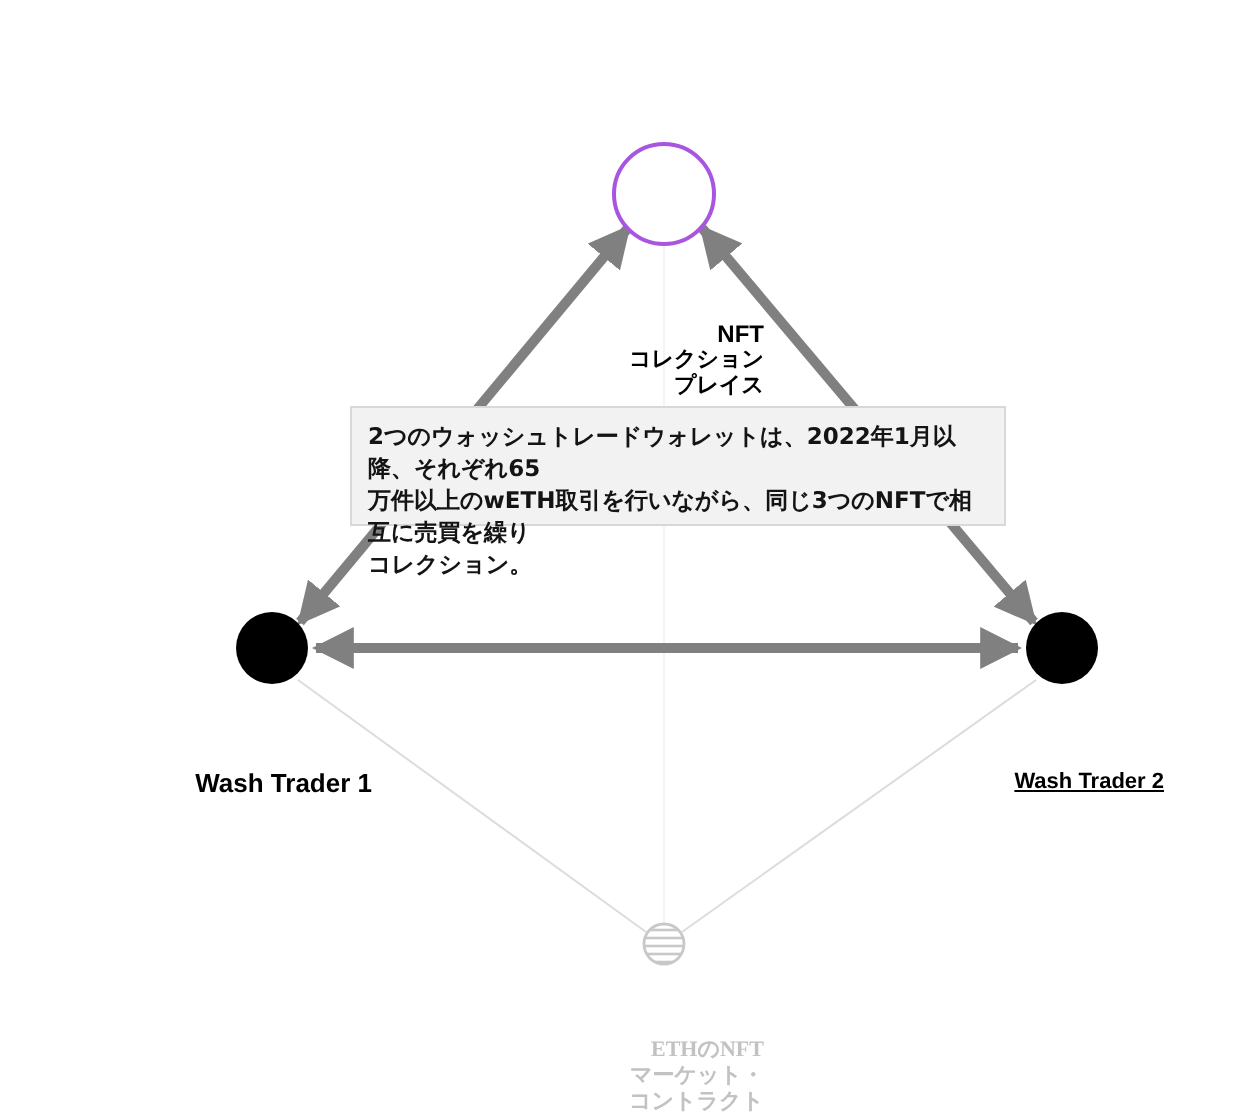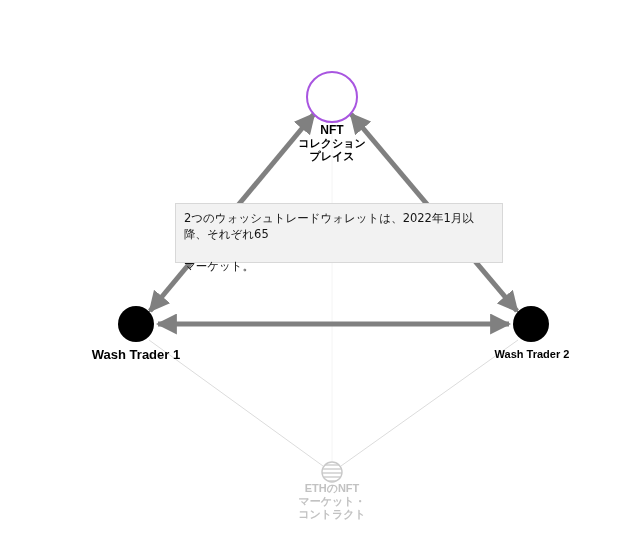--- a/index.html
+++ b/index.html
@@ -17,24 +17,25 @@
   }
   #graph-svg {
     position: absolute;
     left: 0;
     top: 0;
     width: 624px;
     height: 559px;
   }
   .node-label {
     position: absolute;
-    text-align: center;
+    text-align: right;
     font-family: "Liberation Sans", "DejaVu Sans", sans-serif;
     white-space: nowrap;
     line-height: 13px;
+    margin-top: 37px;
   }
   #nft-marketplace-label {
     left: 282px;
     top: 124px;
     width: 100px;
     font-size: 11px;
     font-weight: bold;
     color: #000000;
   }
   #nft-marketplace-label .l1 { font-size: 12px; }
@@ -46,28 +47,30 @@
     font-weight: bold;
     color: #000000;
   }
   #wash-trader-2-label {
     left: 482px;
     top: 348px;
     width: 100px;
     font-size: 11px;
     font-weight: bold;
     color: #000000;
+    text-decoration: underline;
   }
   #nft-contract-label {
     left: 282px;
     top: 482px;
     width: 100px;
     font-size: 11px;
     font-weight: bold;
     color: #c2c2c2;
+    font-family: Liberation Serif, serif;
   }
   #annotation-box {
     position: absolute;
     left: 175px;
     top: 203px;
     width: 328px;
     height: 60px;
     background: #f2f2f2;
     border: 1px solid #d8d8d8;
     box-sizing: border-box;
@@ -75,20 +78,21 @@
   #annotation-text {
     position: absolute;
     left: 8px;
     top: 6px;
     width: 312px;
     font-size: 11.5px;
     line-height: 16px;
     color: #141414;
     font-family: "DejaVu Sans", "Liberation Sans", sans-serif;
     letter-spacing: 0px;
+    font-weight: bold;
   }
 </style>
 </head>
 <body>
 
 <div id="canvas">
 
   <svg id="graph-svg" viewBox="0 0 624 559">
     <defs>
       <marker id="arrowgray" viewBox="0 0 10 10" refX="9" refY="5" markerWidth="4.2" markerHeight="4.2" orient="auto-start-reverse">
@@ -129,18 +133,18 @@
 
   <div class="node-label" id="nft-contract-label">
     <div>ETHのNFT</div>
     <div>マーケット・</div>
     <div>コントラクト</div>
   </div>
 
   <div id="annotation-box">
     <div id="annotation-text">
       <span>2つのウォッシュトレードウォレットは、2022年1月以降、それぞれ65</span><br>
-      <br>
-      <span>マーケット。</span>
+      <span>万件以上のwETH取引を行いながら、同じ3つのNFTで相互に売買を繰り</span><br>
+      <span>コレクション。</span>
     </div>
   </div>
 
 </div>
 
 </body></html>

